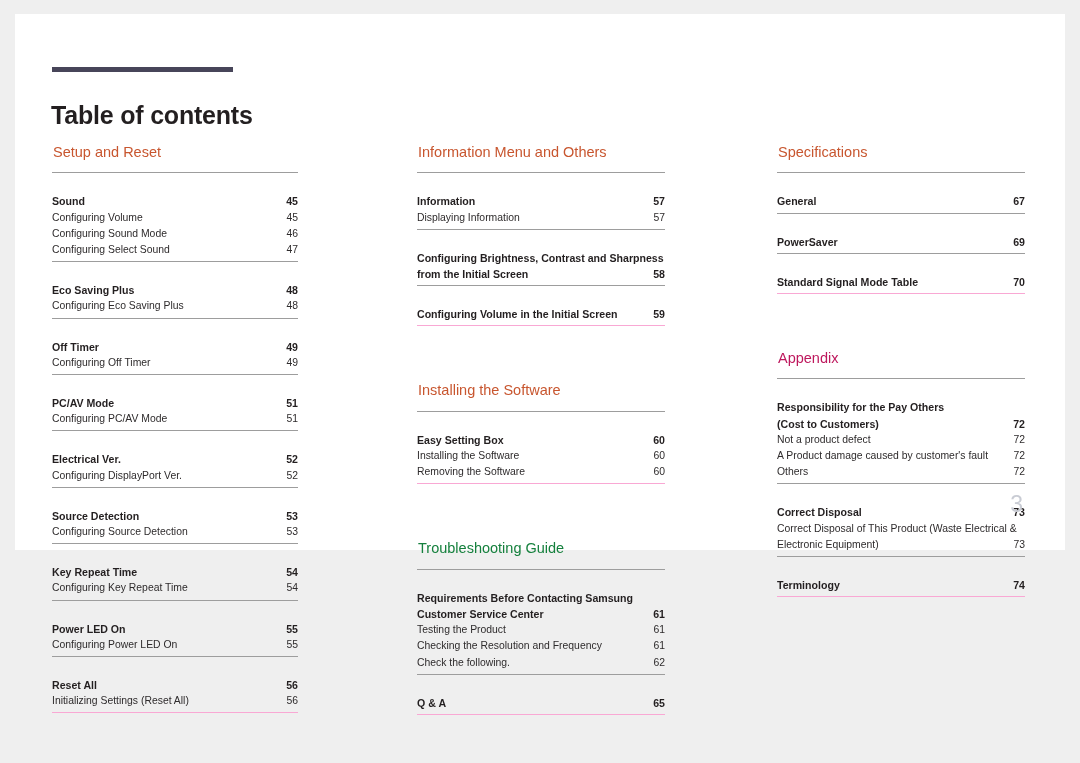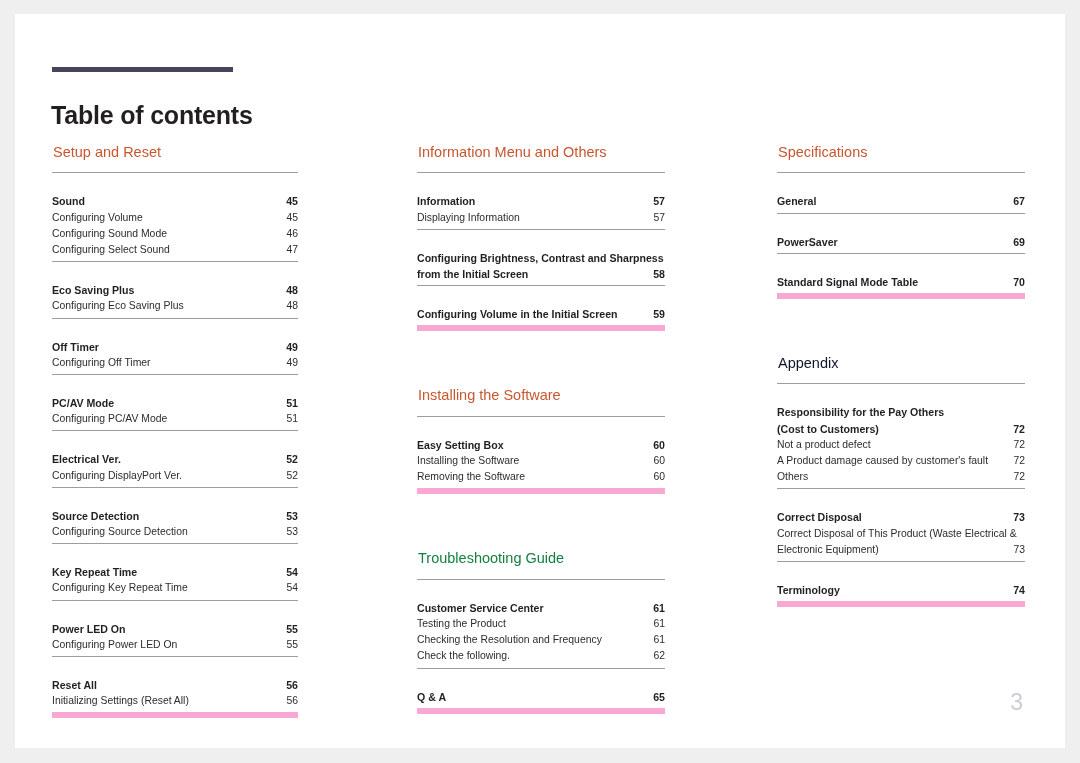--- a/index.html
+++ b/index.html
@@ -13,21 +13,21 @@
     background: #efefef;
     font-family: "Liberation Sans", sans-serif;
     overflow: hidden;
   }
 
   .page {
     position: absolute;
     left: 15px;
     top: 14px;
     width: 1050px;
-    height: 734px;
+    height: 536px;
     background: #ffffff;
   }
 
   
   .title-rule {
     position: absolute;
     left: 37px;
     top: 53px;
     width: 181px;
     height: 5px;
@@ -68,21 +68,21 @@
     line-height: 1.2;
     margin: 0 0 11px 1px;
     white-space: nowrap;
   }
 
   .toc-group {
     border-top: 1px solid #9d9d9d;
     padding-top: 20px;
     padding-bottom: 3px;
   }
-  .toc-group.last { border-bottom: 6px solid #f9a8d4; }
+  .toc-group.last { border-bottom: 1px solid #f9a8d4; }
 
   .entry {
     display: flex;
     align-items: baseline;
     line-height: 16.2px;
     font-size: 10.4px;
     color: #231f20;
   }
   .entry .label {
     flex: 1 1 auto;
@@ -287,20 +287,23 @@
               <span class="pg">60</span>
             </div>
           </div>
         </div>
         <div class="spacer-lg"></div>
         <div class="section">
           <div class="section-title" style="color: #15803d;">Troubleshooting Guide</div>
           <div class="toc-group">
             <div class="entry major wrap">
               <div class="wrapline">
+                <span class="label">Requirements Before Contacting Samsung</span>
+              </div>
+              <div class="wrapline">
                 <span class="label">Customer Service Center</span>
                 <span class="pg">61</span>
               </div>
             </div>
             <div class="entry minor">
               <span class="label">Testing the Product</span>
               <span class="pg">61</span>
             </div>
             <div class="entry minor">
               <span class="label">Checking the Resolution and Frequency</span>
@@ -336,21 +339,21 @@
           </div>
           <div class="toc-group last">
             <div class="entry major">
               <span class="label">Standard Signal Mode Table</span>
               <span class="pg">70</span>
             </div>
           </div>
         </div>
         <div class="spacer-lg"></div>
         <div class="section">
-          <div class="section-title" style="color: #0f172a;">Appendix</div>
+          <div class="section-title" style="color: #be185d;">Appendix</div>
           <div class="toc-group">
             <div class="entry major wrap">
               <div class="wrapline">
                 <span class="label">Responsibility for the Pay Others</span>
               </div>
               <div class="wrapline">
                 <span class="label">(Cost to Customers)</span>
                 <span class="pg">72</span>
               </div>
             </div>

